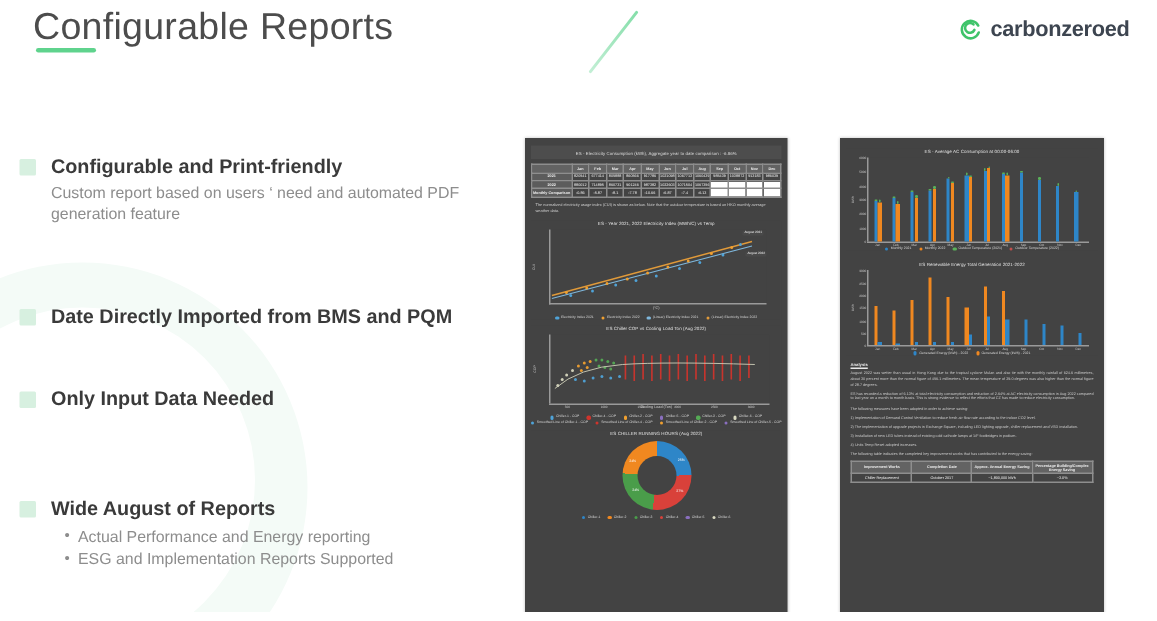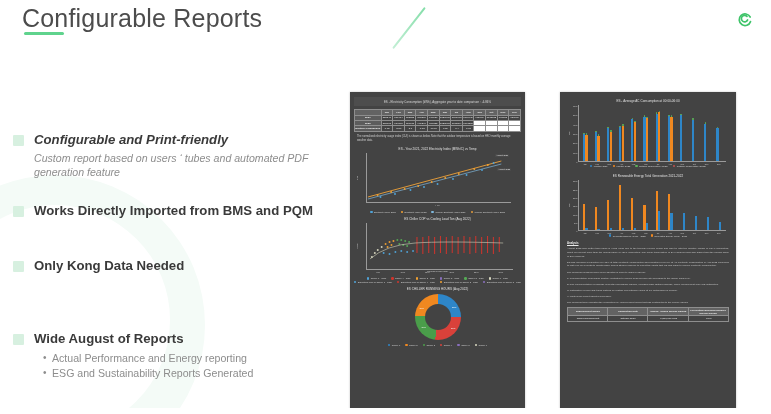--- a/index.html
+++ b/index.html
@@ -45,21 +45,21 @@
   .sq {
     width: 11px; height: 11px; background: #d7f0e0; border-radius: 1px;
     flex: 0 0 auto; margin-top: 3px;
   }
   .f-head { font-size: 13.2px; font-weight: 700; color: #3a3a3a; line-height: 1.25; }
   .f-sub  { font-size: 10.6px; color: #8d8d8d; line-height: 1.38; margin-left: 21px; margin-top: 2px; }
   .f-list { margin-left: 30px; margin-top: 3px; }
   .f-li   { font-size: 10.6px; color: #8d8d8d; line-height: 1.5; position: relative; padding-left: 9px; }
   .f-li::before { content: "\2022"; position: absolute; left: 0; top: -1px; color: #8d8d8d; font-size: 10px; }
 
-  #feat-0 { top: 132px; font-style: italic; }
+  #feat-0 { top: 103px; }
   #feat-1 { top: 203px; }
   #feat-2 { top: 258px; }
   #feat-3 { top: 331px; }
 
   
   .panel {
     position: absolute; background: #434343;
     box-shadow: 0 0 2px rgba(0,0,0,.25);
     padding: 5px 4px; overflow: hidden;
   }
@@ -131,52 +131,53 @@
   <div id="page-title">Configurable Reports</div>
   <div id="title-underline"></div>
 
   <div id="logo">
     <span class="mark">
       <svg viewBox="0 0 24 24" width="17" height="17">
         <path d="M20 8.5A8.2 8.2 0 1 0 20.5 15" fill="none" stroke="#3fc46a" stroke-width="2.4" stroke-linecap="round"></path>
         <path d="M15.5 7.5A4.6 4.6 0 1 0 16.4 12.6" fill="none" stroke="#3fc46a" stroke-width="2.4" stroke-linecap="round"></path>
       </svg>
     </span>
+    <span class="word">carbonzeroed</span>
   </div>
 
   <div class="feature" id="feat-0">
     <div class="f-row">
       <span class="sq"></span>
       <span class="f-head">Configurable and Print-friendly</span>
     </div>
-    <div class="f-sub">Custom report based on users ‘ tubes and automated PDF generation feature</div>
+    <div class="f-sub">Custom report based on users ‘ need and automated PDF generation feature</div>
   </div>
 
   <div class="feature" id="feat-1">
     <div class="f-row">
       <span class="sq"></span>
-      <span class="f-head">Works Directly Imported from BMS and PQM</span>
+      <span class="f-head">Date Directly Imported from BMS and PQM</span>
     </div>
   </div>
 
   <div class="feature" id="feat-2">
     <div class="f-row">
       <span class="sq"></span>
-      <span class="f-head">Only Kong Data Needed</span>
+      <span class="f-head">Only Input Data Needed</span>
     </div>
   </div>
 
   <div class="feature" id="feat-3">
     <div class="f-row">
       <span class="sq"></span>
       <span class="f-head">Wide August of Reports</span>
     </div>
     <div class="f-list">
       <div class="f-li">Actual Performance and Energy reporting</div>
-      <div class="f-li">ESG and Sustainability Reports Generated</div>
+      <div class="f-li">ESG and Implementation Reports Supported</div>
     </div>
   </div>
 
   <div class="panel" id="panel-left">
 
     <div class="rp-title">ES - Electricity Consumption (kWh), Aggregate year to date comparison :  -6.86%</div>
 
     <table class="mini">
       <thead>
           <tr id="rl-head">

